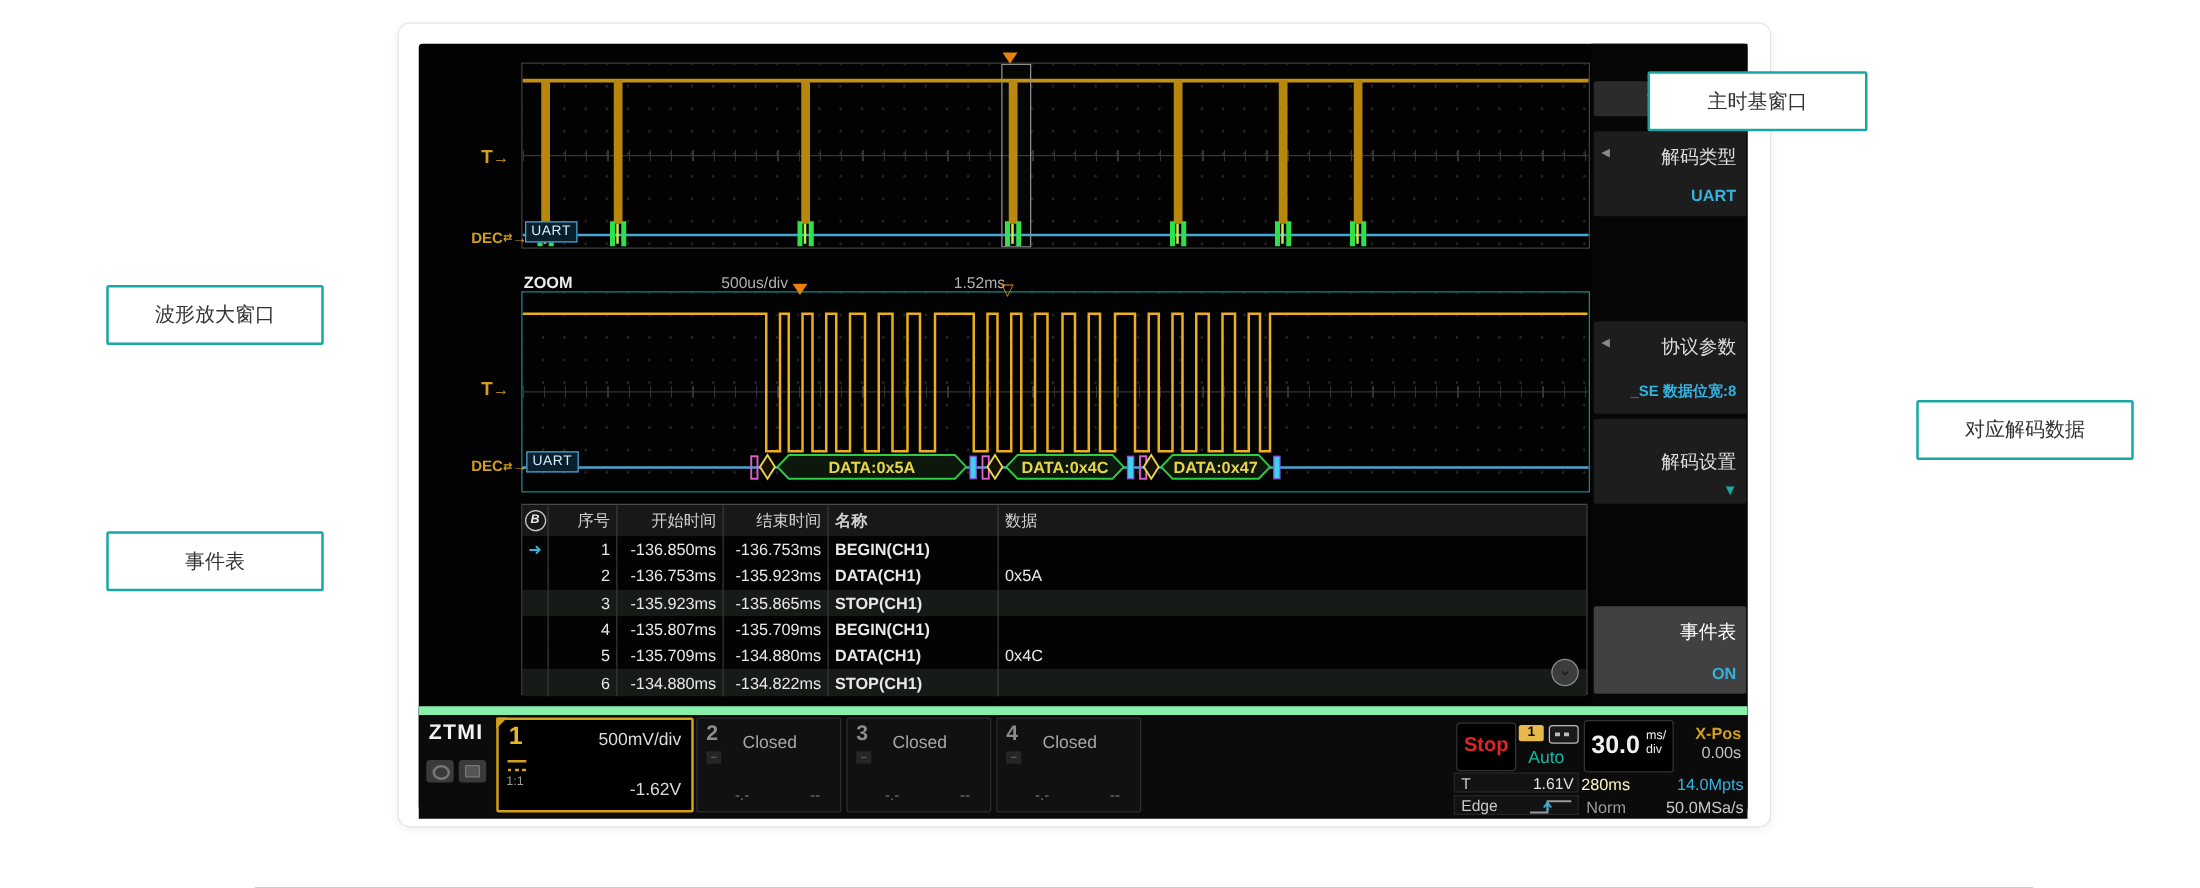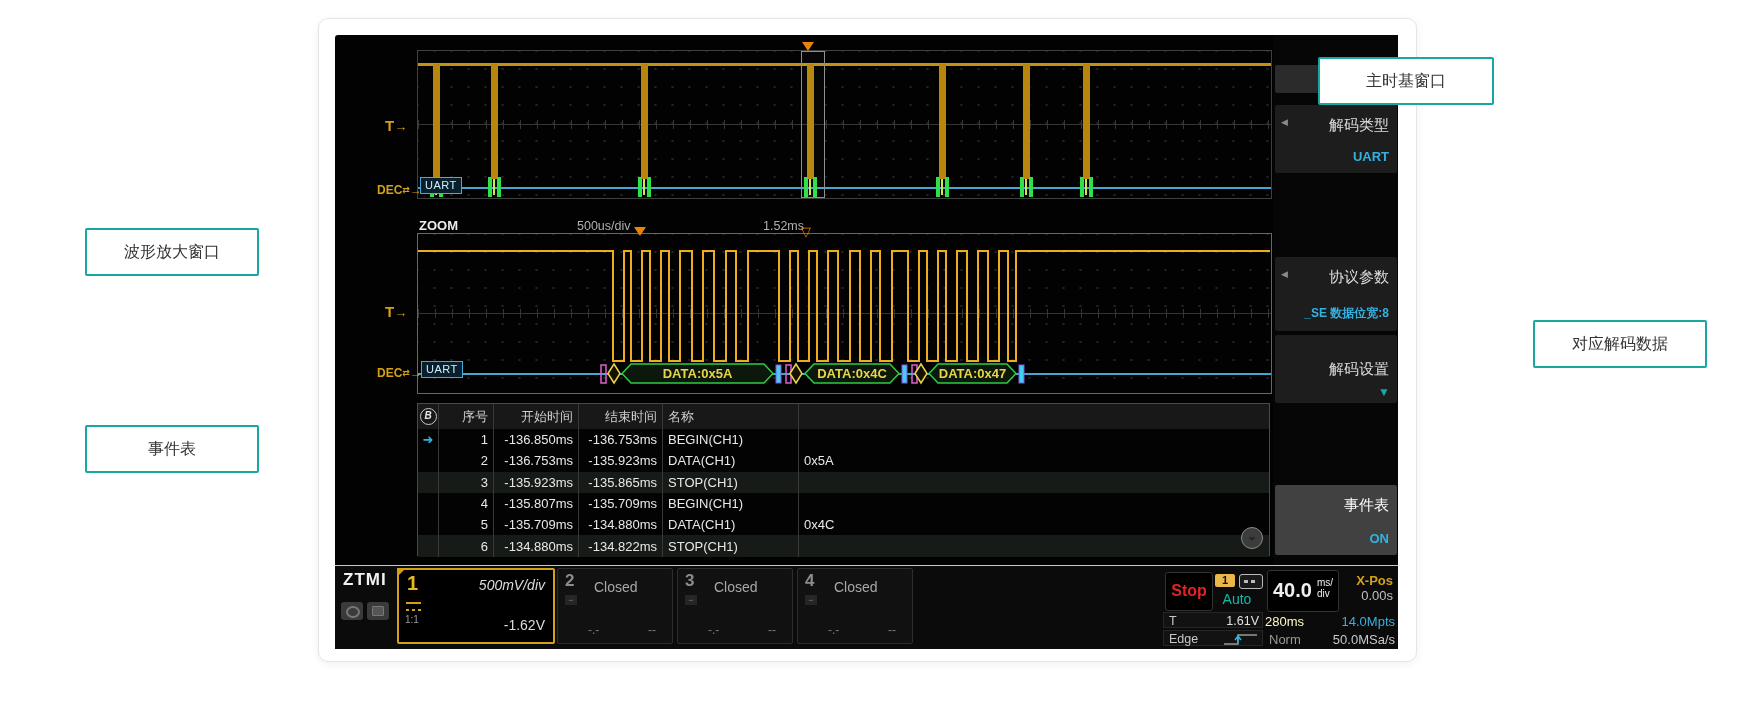--- a/index.html
+++ b/index.html
@@ -40,53 +40,53 @@
   #etable{position:absolute;left:82px;top:368px;width:853px;height:153px;border:1px solid #4a4a4a;
           box-sizing:border-box;display:flex;flex-direction:column;font-size:13px;color:#e8e8e8;}
   .trow{display:flex;flex:0 0 21.3px;align-items:center;background:#030303;}
   .trow.alt{background:#171b17;}
   .trow.hdr{flex:0 0 25px;background:#181818;color:#cfcfcf;}
   .tc{box-sizing:border-box;height:100%;display:flex;align-items:center;border-right:1px solid #383838;overflow:hidden;}
   .tc.last{border-right:none;}
   .tc.r{justify-content:flex-end;padding-right:5px;}
   .tc.l{justify-content:flex-start;padding-left:5px;}
   .c0{width:21px;justify-content:center;}
-  .c1{width:55px;} .c2{width:85px;} .c3{width:84px;} .c4{width:136px;} .c5{flex:1;}
+  .c1{width:55px;} .c2{width:85px;} .c3{width:84px;} .c4{width:136px;font-weight:bold;} .c5{flex:1;}
   .bicon{width:15px;height:15px;border:1px solid #c8c8c8;border-radius:50%;color:#e8e8e8;font-size:10px;
          font-weight:bold;font-style:italic;text-align:center;line-height:14px;}
   .rowarrow{color:#35b1e0;font-size:13px;font-weight:bold;}
   .scrollbtn{position:absolute;left:906px;top:492px;width:20px;height:20px;border-radius:50%;
              background:#3c3c3c;border:1px solid #8a8a8a;color:#111;text-align:center;line-height:17px;font-size:12px;}
   .scrollbtn span{color:#1a1a1a;font-weight:bold;}
   
   #sidebar{position:absolute;left:938px;top:0;width:125px;height:613px;background:#060606;}
   .menu-header{position:absolute;left:2px;right:1px;top:30px;height:28px;background:#2b2b2b;color:#fff;
                text-align:center;line-height:28px;font-size:16px;border-radius:2px;}
   .menu-item{position:absolute;left:2px;right:1px;background:#1d1d1d;border-radius:2px;}
   .menu-item.sel{background:#414141;}
   .mi-label{position:absolute;top:11px;right:8px;font-size:15px;color:#dedede;white-space:nowrap;}
   .mi-label.mid{top:50%;margin-top:-9px;}
   .mi-value{position:absolute;bottom:9px;right:8px;font-size:13px;color:#35b1e0;white-space:nowrap;font-weight:bold;}
   .mi-value.small{font-size:12px;}
   .mi-arrow{position:absolute;left:6px;top:12px;color:#8a8a8a;font-size:9px;}
   .menu-scroll{position:absolute;right:8px;top:350px;color:#18a7a3;font-size:12px;}
   
-  #bottombar{position:absolute;left:0;right:0;top:530px;height:83px;background:#0b0b0b;border-top:1px solid #86efac;}
+  #bottombar{position:absolute;left:0;right:0;top:530px;height:83px;background:#0b0b0b;border-top:7px solid #86efac;}
   .brand{position:absolute;left:8px;top:4px;font-size:17px;font-weight:bold;color:#f2f2f2;letter-spacing:1px;}
   .util-icon{position:absolute;top:36px;width:22px;height:18px;background:#3a3a3a;border-radius:3px;}
   .util-icon::after{content:"";position:absolute;left:5px;top:4px;width:10px;height:8px;border:2px solid #777;border-radius:50%;}
   .util-icon.u2::after{border-radius:1px;border-width:1px;background:#555;}
   .chbox{position:absolute;top:2px;height:76px;box-sizing:border-box;}
   #ch1{left:62px;width:158px;border:2px solid #d4a017;border-radius:2px;background:#000;}
   #ch1 .corner{position:absolute;left:-2px;top:-2px;width:0;height:0;border-top:9px solid #d4a017;border-right:9px solid transparent;}
   #ch1 .digit{position:absolute;left:8px;top:2px;font-size:20px;font-weight:bold;color:#e8b820;}
   .dc-icon{position:absolute;left:7px;top:32px;width:15px;height:7px;border-top:2px solid #d4a017;
            background:repeating-linear-gradient(90deg,#d4a017 0 3px,transparent 3px 6px) bottom/100% 2px no-repeat;}
   #ch1 .probe{position:absolute;left:6px;bottom:17px;font-size:10px;color:#9a9a9a;}
-  #ch1 .scale{position:absolute;right:8px;top:7px;font-size:14px;color:#dcdcdc;font-style:italic;}
+  #ch1 .scale{position:absolute;right:8px;top:7px;font-size:14px;color:#dcdcdc;}
   #ch1 .offset{position:absolute;right:8px;bottom:9px;font-size:14px;color:#dcdcdc;}
   .chclosed{background:#111;border:1px solid #2d2d2d;border-radius:2px;width:116px;}
   .chclosed .digit{position:absolute;left:7px;top:2px;font-size:17px;font-weight:bold;color:#8c8c8c;}
   .chclosed .dash{position:absolute;left:7px;top:26px;width:12px;height:10px;background:#262626;color:#777;
                   font-size:9px;line-height:10px;text-align:center;}
   .chclosed .state{position:absolute;left:36px;top:10px;font-size:14px;color:#a8a8a8;}
   .chclosed .v1{position:absolute;left:30px;bottom:6px;font-size:12px;color:#787878;}
   .chclosed .v2{position:absolute;right:16px;bottom:6px;font-size:12px;color:#787878;}
   .stopbox{position:absolute;left:830px;top:6px;width:46px;height:37px;background:#000;border:1px solid #333;
            border-radius:3px;color:#e02525;font-weight:bold;font-size:16px;text-align:center;line-height:36px;}
@@ -215,20 +215,21 @@
 
     <div id="etable">
       <div class="trow hdr">
         <div class="tc c0">
           <span class="bicon">B</span>
         </div>
         <div class="tc c1 r">序号</div>
         <div class="tc c2 r">开始时间</div>
         <div class="tc c3 r">结束时间</div>
         <div class="tc c4 l">名称</div>
+        <div class="tc c5 l last">数据</div>
       </div>
       <div id="etable-body" style="display:contents;"><div class="trow">
             <div class="tc c0">
               <span class="rowarrow">➜</span>
             </div>
             <div class="tc c1 r">1</div>
             <div class="tc c2 r">-136.850ms</div>
             <div class="tc c3 r">-136.753ms</div>
             <div class="tc c4 l">BEGIN(CH1)</div>
             <div class="tc c5 l last"></div>
@@ -343,21 +344,21 @@
       </div>
       <div class="trow2" style="top:64px;">
         <span class="k">Edge</span>
         <svg width="36" height="14" style="position:absolute;right:3px;top:1px;">
           <path d="M1,12 H15 V3 H34" fill="none" stroke="#999" stroke-width="1.5"></path>
           <path d="M15,11 V5 M12,8 L15,4 L18,8" fill="none" stroke="#35b1e0" stroke-width="1.5"></path>
         </svg>
       </div>
 
       <div class="tbbox">
-        <span class="big">40.0</span>
+        <span class="big">30.0</span>
         <span class="unit"><span>ms/</span><br>
           <span>div</span></span>
       </div>
       <div class="xpos-l">X-Pos</div>
       <div class="xpos-v">0.00s</div>
       <div class="tb-win">280ms</div>
       <div class="tb-depth">14.0Mpts</div>
       <div class="tb-acq">Norm</div>
       <div class="tb-rate">50.0MSa/s</div>
     </div>

